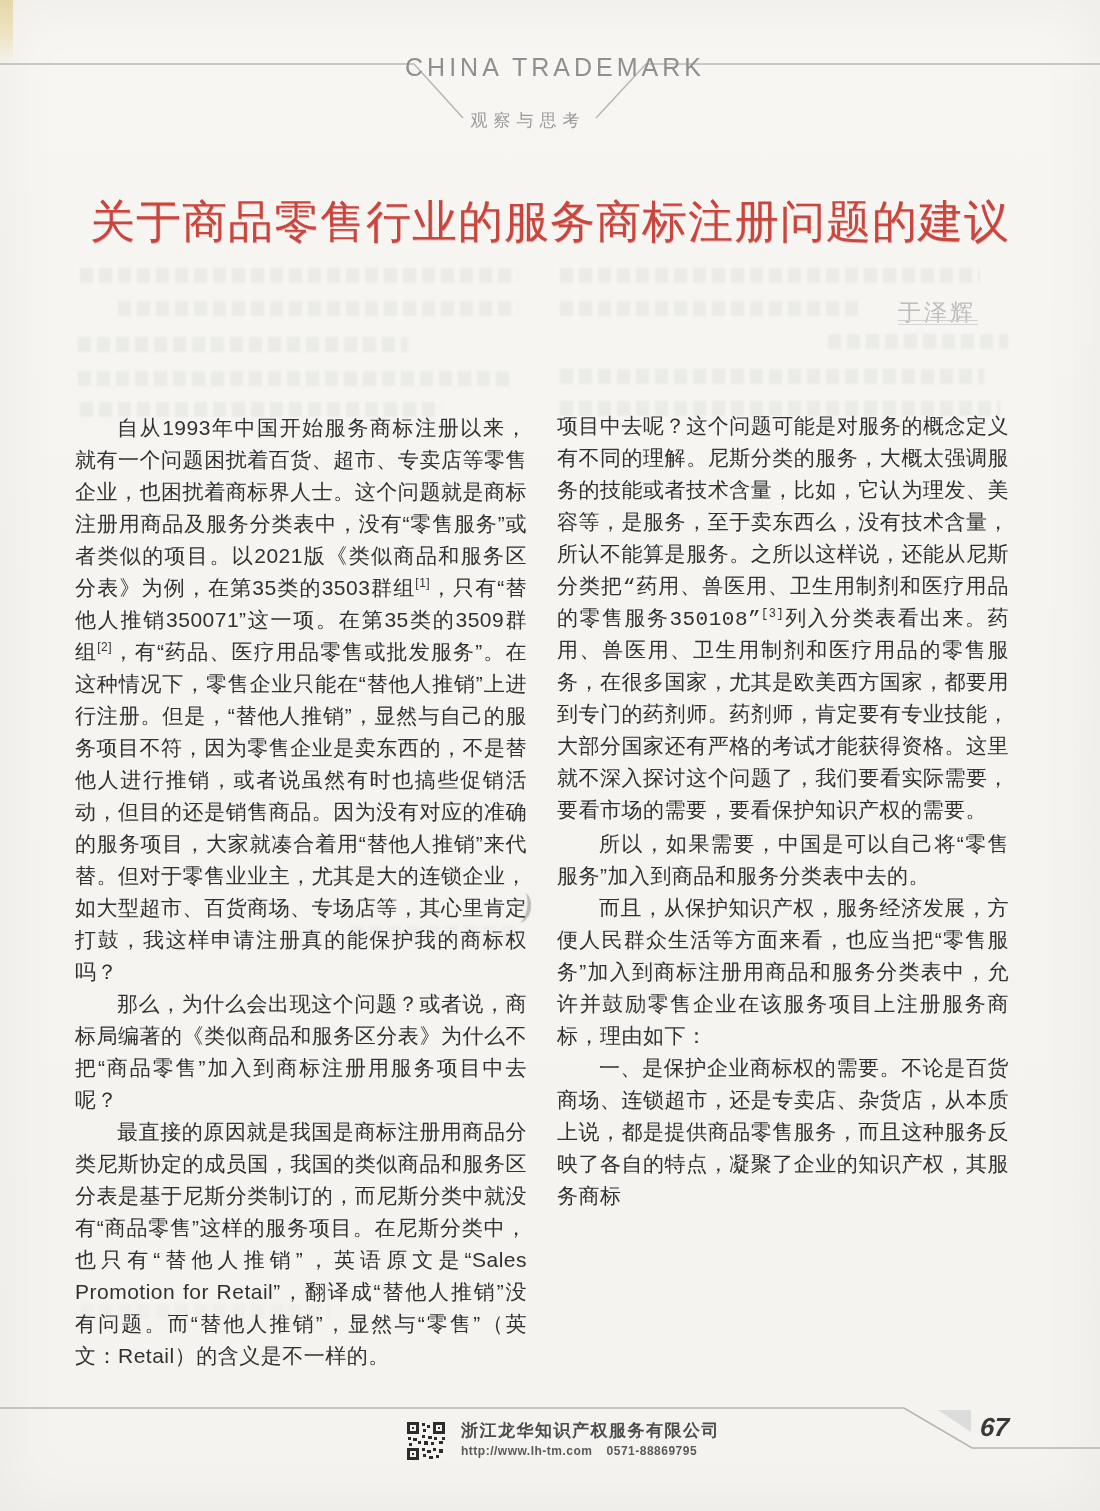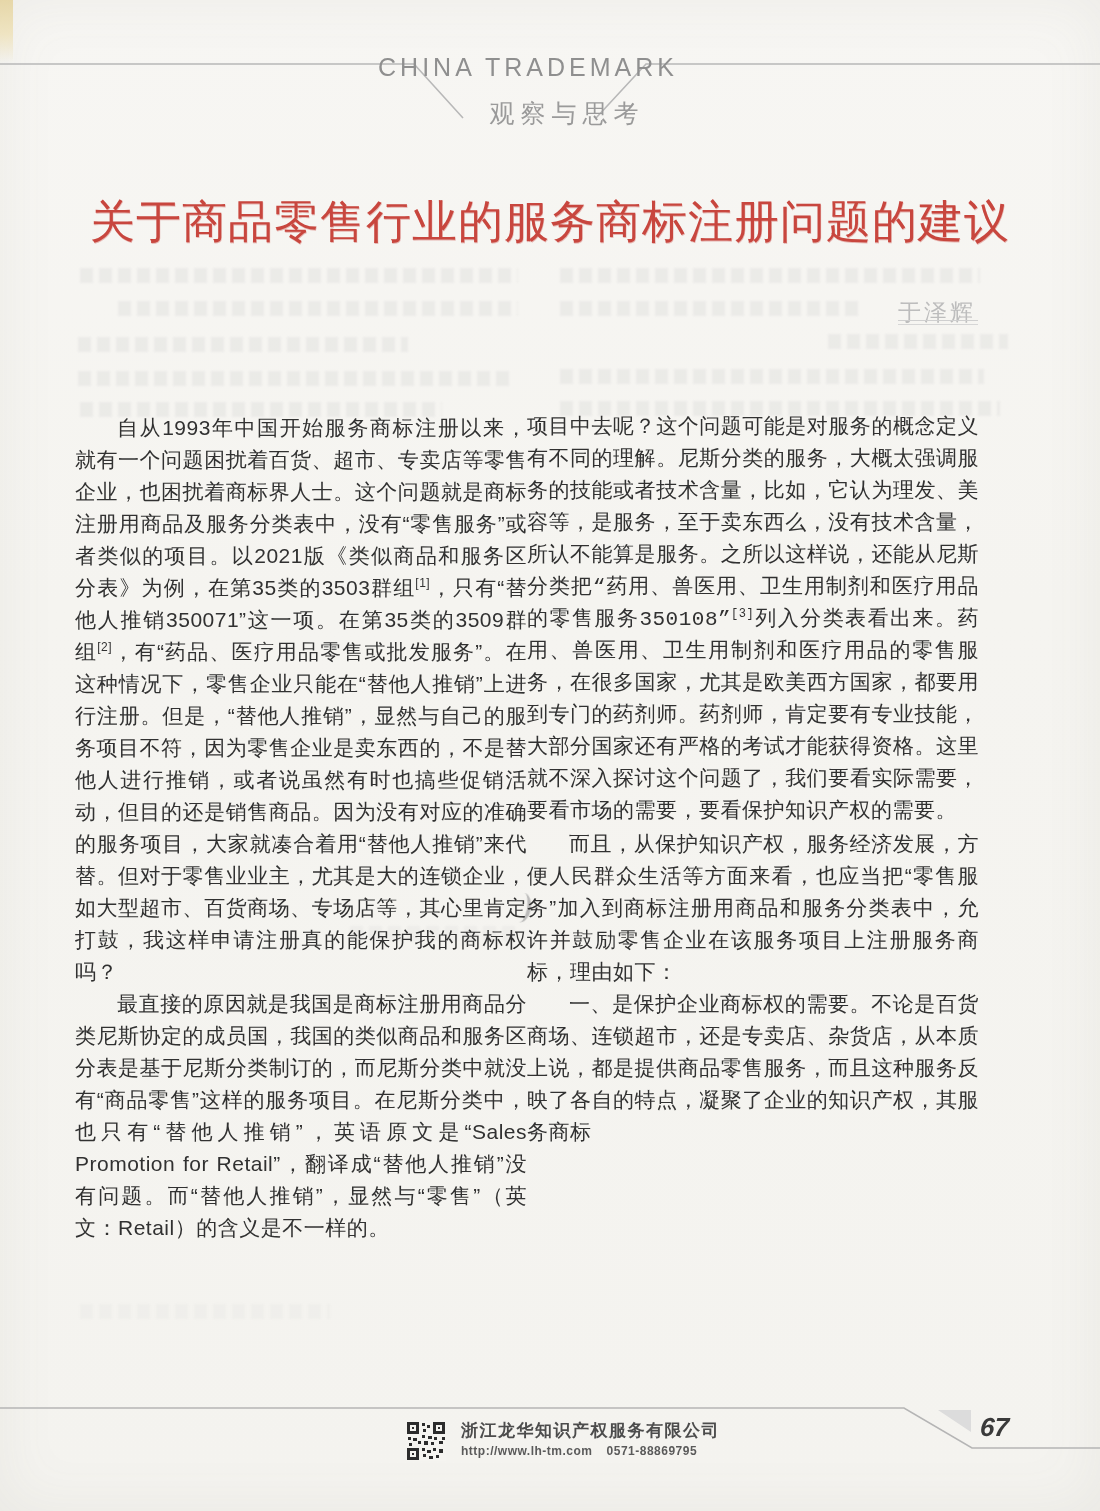--- a/index.html
+++ b/index.html
@@ -10,46 +10,46 @@
   }
   #page{
     position:relative;width:1100px;height:1511px;overflow:hidden;
     background:linear-gradient(180deg,#f7f6f3 0%,#f5f4f0 40%,#f4f3ef 100%);
     box-shadow:inset 0 0 60px rgba(120,115,100,0.08);
   }
   
   .hdr-svg{position:absolute;top:0;left:0;}
   .magazine-title{
     position:absolute;top:53px;left:0;width:1056px;text-align:center;
-    font-size:25px;color:#8f8f8f;letter-spacing:4px;font-weight:400;
+    font-size:25px;color:#8f8f8f;letter-spacing:4px;font-weight:400;padding-left:27px;
   }
   .section-label{
-    position:absolute;top:97px;left:0;width:1056px;text-align:center;
-    font-size:25px;color:#9a9a9a;letter-spacing:6px;padding-left:39px;
+    position:absolute;top:109px;left:0;width:1056px;text-align:center;
+    font-size:17px;color:#9a9a9a;letter-spacing:6px;
   }
   
   .article-title{
     position:absolute;top:192px;left:20px;width:1060px;text-align:center;
     font-family:"Liberation Serif","DejaVu Serif",serif;font-weight:400;
     font-size:45px;color:#c8463e;letter-spacing:1px;
     text-shadow:0.5px 0.5px 0 rgba(200,70,62,0.35);
     white-space:nowrap;
   }
   .article-author{
     position:absolute;top:297px;left:898px;
     font-size:23px;color:#bdbdbd;letter-spacing:3px;
   }
   .author-rule{
     position:absolute;top:320px;left:898px;width:80px;height:3px;
     border-top:1px solid #cfcfcf;border-bottom:1px solid #d6d6d6;
   }
   
   .body-wrap{
     position:absolute;top:412px;left:75px;width:935px;height:958px;
-    display:flex;overflow:hidden;
+    display:flex;gap:30px;overflow:hidden;
   }
   .col{width:452px;overflow:hidden;}
   .para{
     margin:0;font-size:21px;line-height:32px;color:#313131;
     text-align:justify;text-indent:2em;letter-spacing:0.5px;
   }
   .para.no-indent{text-indent:0;font-family:Liberation Mono, monospace;}
   .para sup{font-size:12px;line-height:0;vertical-align:super;}
   
   .ghost{
@@ -113,24 +113,26 @@
     <div class="ghost" style="top:401px;left:560px;width:440px;"></div>
     <div class="ghost" style="top:926px;left:350px;width:166px;opacity:0.32;"></div>
     <div class="ghost" style="top:1304px;left:80px;width:250px;opacity:0.25;"></div>
   </div>
   <div class="curl"></div>
   <div class="corner-stain"></div>
 
   <div class="body-wrap">
     <div class="col" id="col-left">
         <p class="para">自从1993年中国开始服务商标注册以来，就有一个问题困扰着百货、超市、专卖店等零售企业，也困扰着商标界人士。这个问题就是商标注册用商品及服务分类表中，没有“零售服务”或者类似的项目。以2021版《类似商品和服务区分表》为例，在第35类的3503群组<sup>[1]</sup>，只有“替他人推销350071”这一项。在第35类的3509群组<sup>[2]</sup>，有“药品、医疗用品零售或批发服务”。在这种情况下，零售企业只能在“替他人推销”上进行注册。但是，“替他人推销”，显然与自己的服务项目不符，因为零售企业是卖东西的，不是替他人进行推销，或者说虽然有时也搞些促销活动，但目的还是销售商品。因为没有对应的准确的服务项目，大家就凑合着用“替他人推销”来代替。但对于零售业业主，尤其是大的连锁企业，如大型超市、百货商场、专场店等，其心里肯定打鼓，我这样申请注册真的能保护我的商标权吗？</p>
+        <p class="para">那么，为什么会出现这个问题？或者说，商标局编著的《类似商品和服务区分表》为什么不把“商品零售”加入到商标注册用服务项目中去呢？</p>
         <p class="para">最直接的原因就是我国是商标注册用商品分类尼斯协定的成员国，我国的类似商品和服务区分表是基于尼斯分类制订的，而尼斯分类中就没有“商品零售”这样的服务项目。在尼斯分类中，也只有“替他人推销”，英语原文是“Sales Promotion for Retail”，翻译成“替他人推销”没有问题。而“替他人推销”，显然与“零售”（英文：Retail）的含义是不一样的。</p>
       </div>
     <div class="col" id="col-right">
         <p class="para no-indent">项目中去呢？这个问题可能是对服务的概念定义有不同的理解。尼斯分类的服务，大概太强调服务的技能或者技术含量，比如，它认为理发、美容等，是服务，至于卖东西么，没有技术含量，所认不能算是服务。之所以这样说，还能从尼斯分类把“药用、兽医用、卫生用制剂和医疗用品的零售服务350108”<sup>[3]</sup>列入分类表看出来。药用、兽医用、卫生用制剂和医疗用品的零售服务，在很多国家，尤其是欧美西方国家，都要用到专门的药剂师。药剂师，肯定要有专业技能，大部分国家还有严格的考试才能获得资格。这里就不深入探讨这个问题了，我们要看实际需要，要看市场的需要，要看保护知识产权的需要。</p>
+        <p class="para">所以，如果需要，中国是可以自己将“零售服务”加入到商品和服务分类表中去的。</p>
         <p class="para">而且，从保护知识产权，服务经济发展，方便人民群众生活等方面来看，也应当把“零售服务”加入到商标注册用商品和服务分类表中，允许并鼓励零售企业在该服务项目上注册服务商标，理由如下：</p>
         <p class="para">一、是保护企业商标权的需要。不论是百货商场、连锁超市，还是专卖店、杂货店，从本质上说，都是提供商品零售服务，而且这种服务反映了各自的特点，凝聚了企业的知识产权，其服务商标</p>
       </div>
   </div>
 
   <svg class="ftr-svg" width="1100" height="60">
     <path d="M0 8 H904 L972 48 H1100" fill="none" stroke="#b5b5b5" stroke-width="1.6"></path>
     <polygon points="938,10 971,10 971,32" fill="#dcdcdc"></polygon>
   </svg>
 

